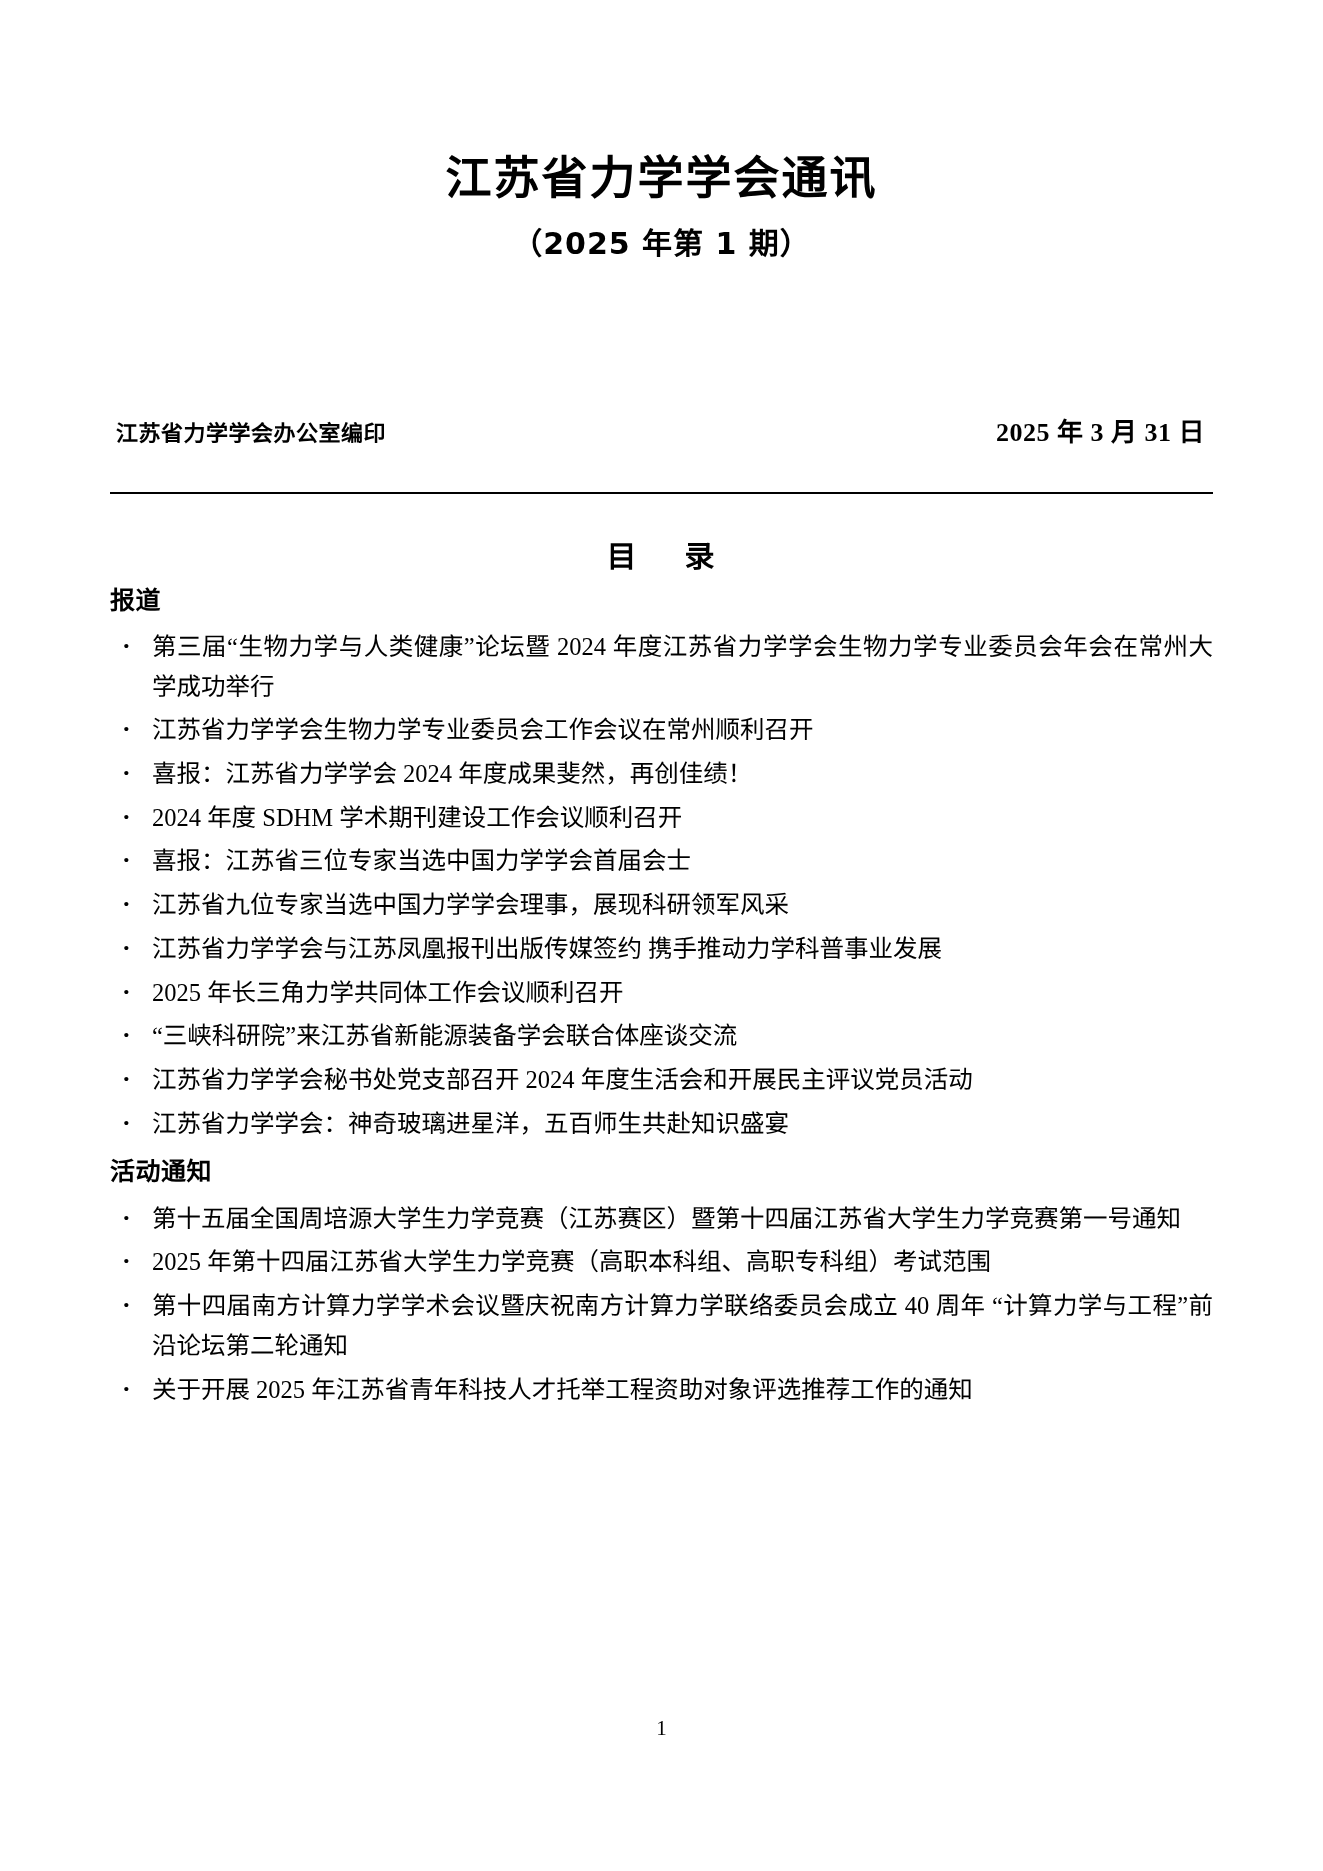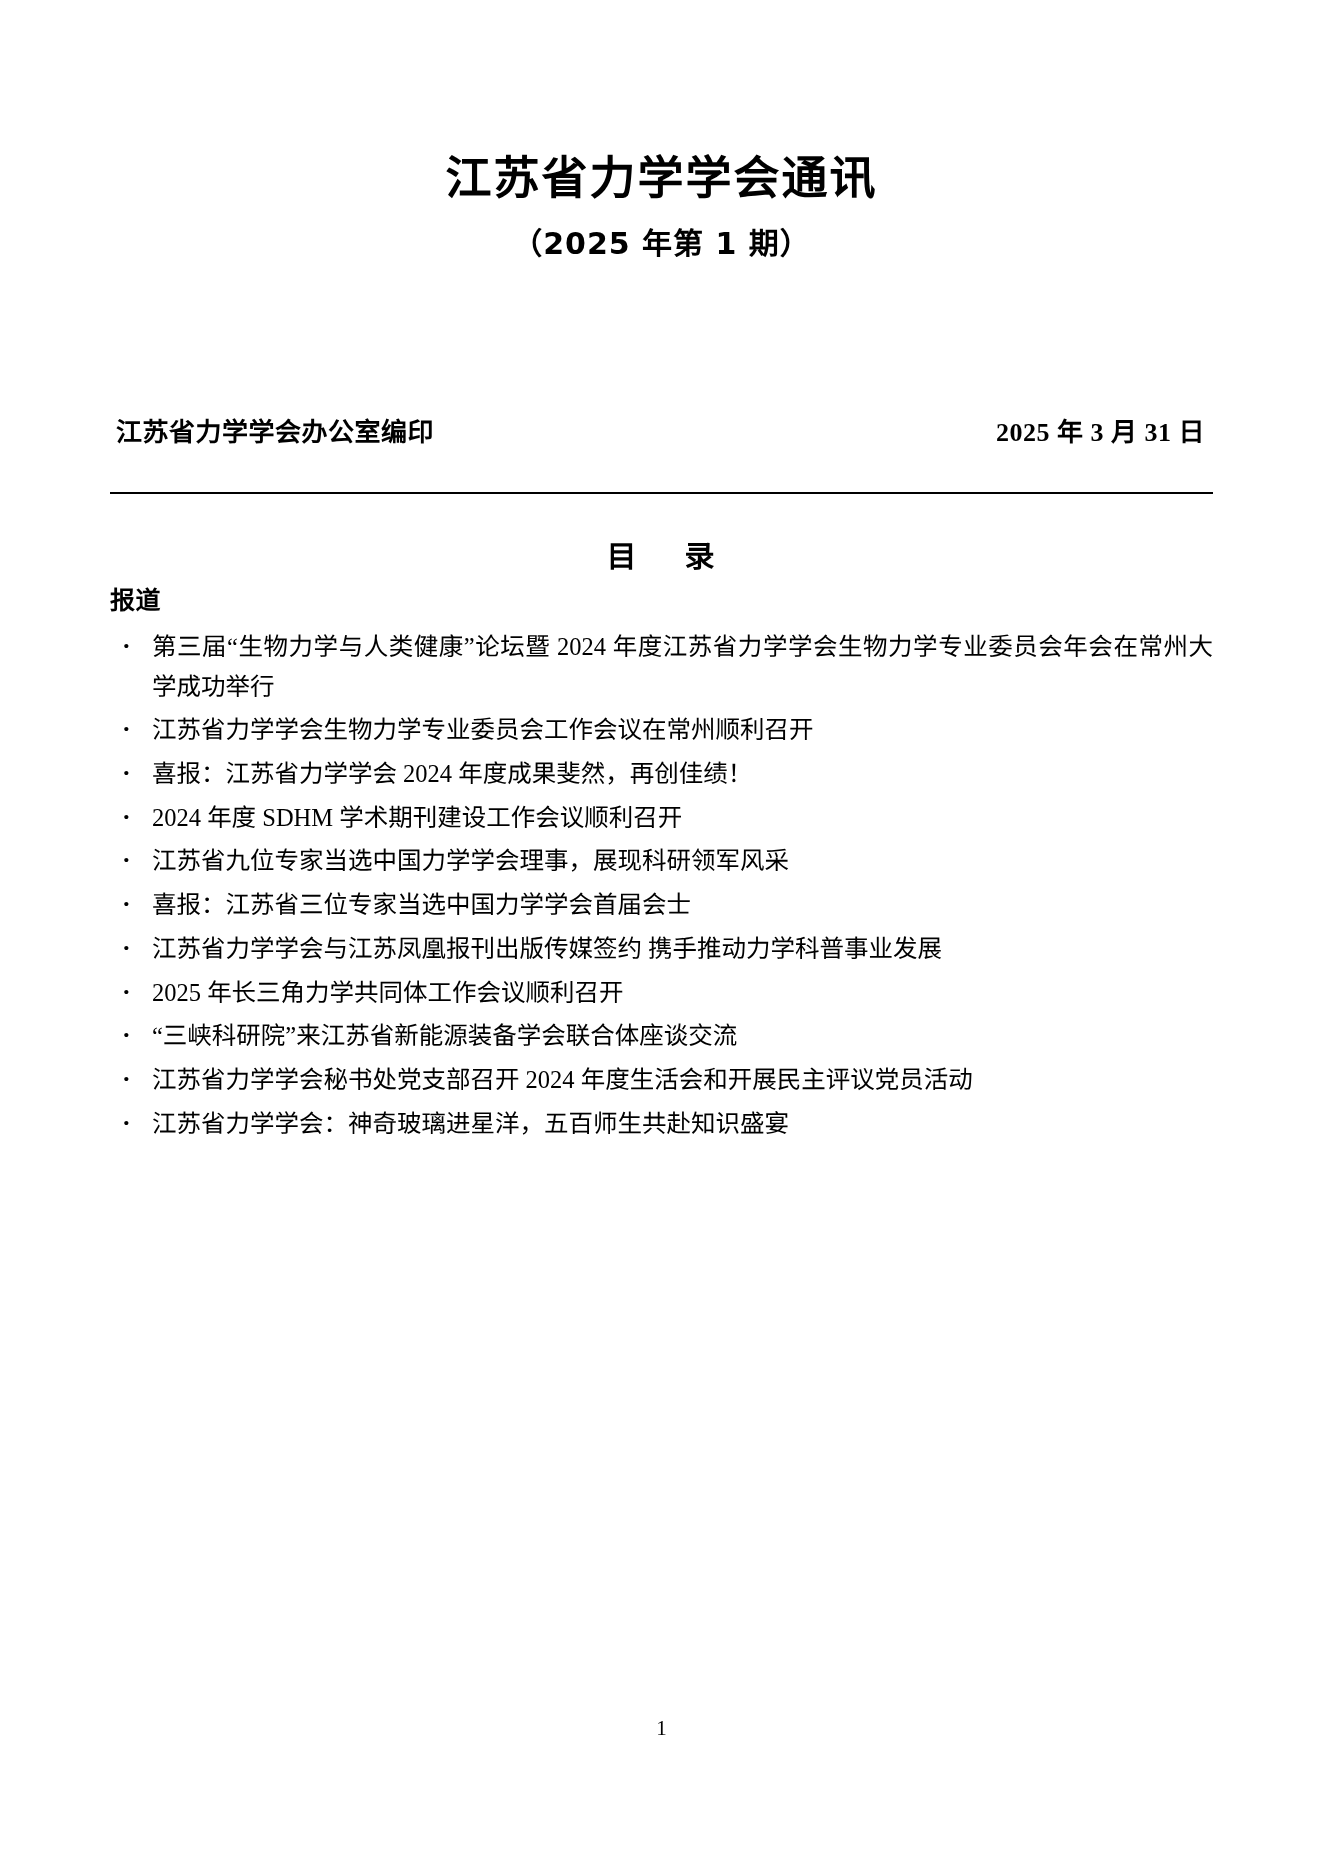--- a/index.html
+++ b/index.html
@@ -50,21 +50,21 @@
   .imprint-row {
     display: flex;
     justify-content: space-between;
     align-items: baseline;
     margin-top: 148px;
     padding: 0 8px 0 6px;
   }
   .imprint-publisher {
     font-family: "DejaVu Sans", "Liberation Sans", sans-serif;
     font-weight: 700;
-    font-size: 26px;
+    font-size: 22px;
     letter-spacing: 0.5px;
     white-space: nowrap;
   }
   .imprint-date {
     font-family: "Liberation Serif", "DejaVu Serif", serif;
     font-weight: 700;
     font-size: 26px;
     letter-spacing: 0.5px;
     white-space: nowrap;
   }
@@ -161,28 +161,37 @@
 
   <div class="toc-body">
 
     <div class="section">
       <div class="section-title">报道</div>
       <ul class="toc-list">
         <li>第三届“生物力学与人类健康”论坛暨 2024 年度江苏省力学学会生物力学专业委员会年会在常州大学成功举行</li>
         <li>江苏省力学学会生物力学专业委员会工作会议在常州顺利召开</li>
         <li>喜报：江苏省力学学会 2024 年度成果斐然，再创佳绩！</li>
         <li>2024 年度 SDHM 学术期刊建设工作会议顺利召开</li>
+        <li>喜报：江苏省三位专家当选中国力学学会首届会士</li>
         <li>江苏省九位专家当选中国力学学会理事，展现科研领军风采</li>
-        <li>喜报：江苏省三位专家当选中国力学学会首届会士</li>
         <li>江苏省力学学会与江苏凤凰报刊出版传媒签约 携手推动力学科普事业发展</li>
         <li>2025 年长三角力学共同体工作会议顺利召开</li>
         <li>“三峡科研院”来江苏省新能源装备学会联合体座谈交流</li>
         <li>江苏省力学学会秘书处党支部召开 2024 年度生活会和开展民主评议党员活动</li>
         <li>江苏省力学学会：神奇玻璃进星洋，五百师生共赴知识盛宴</li>
       </ul>
     </div>
 
+    <div class="section">
+      <div class="section-title">活动通知</div>
+      <ul class="toc-list">
+        <li>第十五届全国周培源大学生力学竞赛（江苏赛区）暨第十四届江苏省大学生力学竞赛第一号通知</li>
+        <li>2025 年第十四届江苏省大学生力学竞赛（高职本科组、高职专科组）考试范围</li>
+        <li>第十四届南方计算力学学术会议暨庆祝南方计算力学联络委员会成立 40 周年 “计算力学与工程”前沿论坛第二轮通知</li>
+        <li>关于开展 2025 年江苏省青年科技人才托举工程资助对象评选推荐工作的通知</li>
+      </ul>
+    </div>
 
   </div>
 
   <div class="page-number">1</div>
 
 </div>
 
 </body></html>

